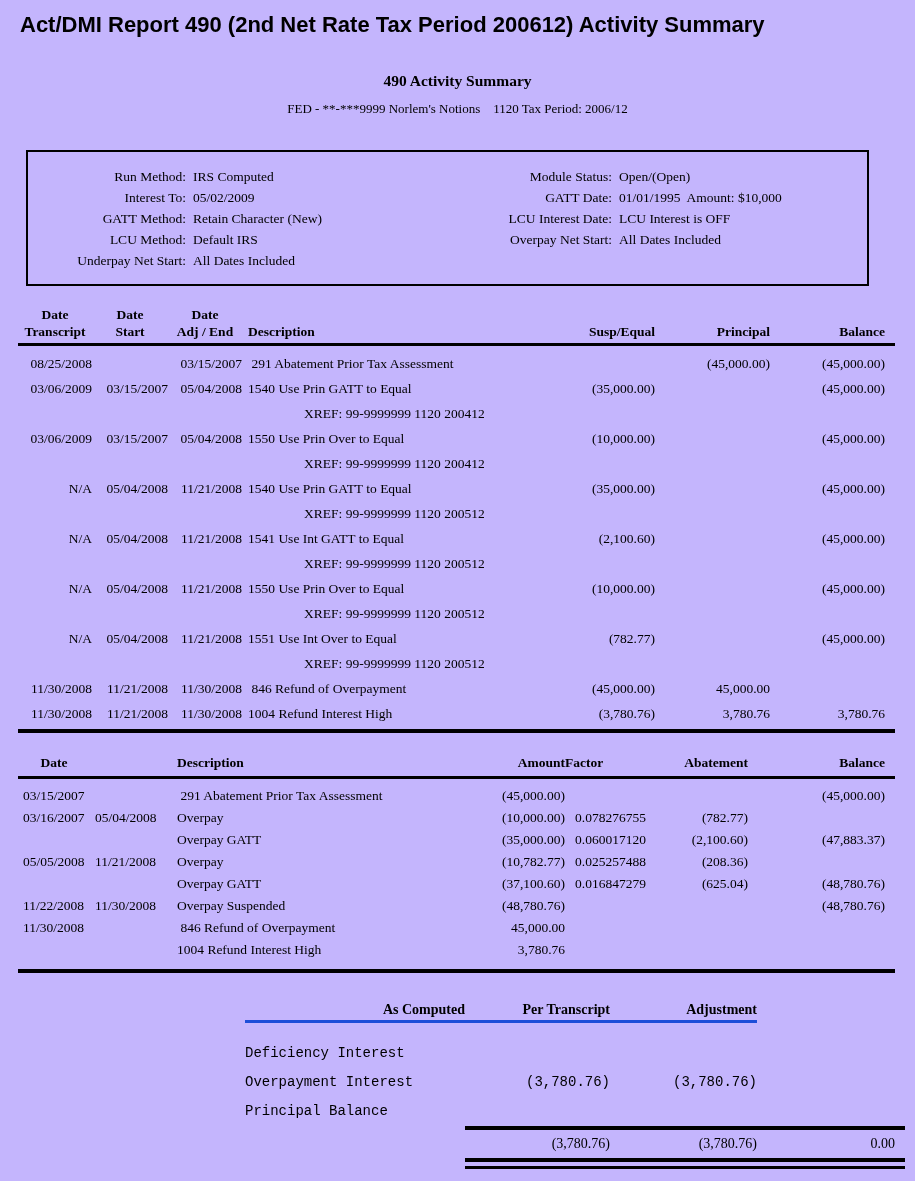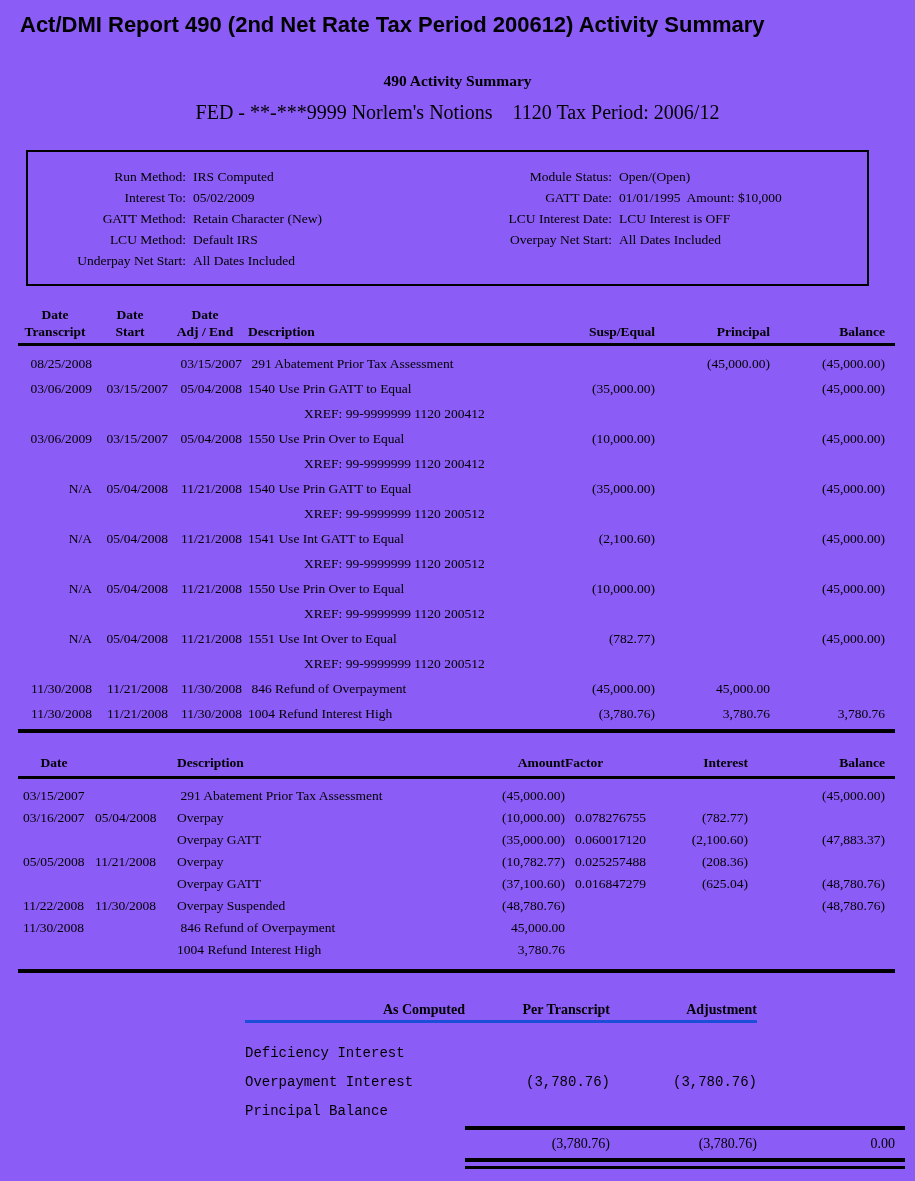--- a/index.html
+++ b/index.html
@@ -1,22 +1,22 @@
 <!DOCTYPE html>
 <html><head>
 <meta charset="utf-8">
 <style>
   html,body{margin:0;padding:0;background:#fff;}
-  .page{position:relative;width:915px;height:1181px;background:#8b5cf6;color:#000;
+  .page{position:relative;width:915px;height:1181px;background:#c4b5fd;color:#000;
         font-family:"Liberation Serif","DejaVu Serif",serif;font-size:13.5px;overflow:hidden;}
 
   .title{position:absolute;top:12px;left:20px;font-family:"Liberation Sans","DejaVu Sans",sans-serif;
          font-weight:bold;font-size:22px;letter-spacing:0px;white-space:pre;}
   .h2{position:absolute;top:72px;left:0;width:915px;text-align:center;font-weight:bold;font-size:15.5px;}
-  .h3{position:absolute;top:101px;left:0;width:915px;text-align:center;font-size:20px;white-space:pre;}
+  .h3{position:absolute;top:101px;left:0;width:915px;text-align:center;font-size:13px;white-space:pre;}
 
   
   .info-box{position:absolute;left:26px;top:150px;width:839px;height:132px;border:2px solid #000;}
   .ib-col{position:absolute;top:14px;}
   .ib-left{left:0px;width:430px;}
   .ib-right{left:404px;width:432px;}
   .ib-row{display:grid;line-height:21px;}
   .ib-left .ib-row{grid-template-columns:158px 1fr;}
   .ib-right .ib-row{grid-template-columns:180px 1fr;}
   .ib-label{text-align:right;white-space:pre;}
@@ -278,21 +278,21 @@
     </div>
   </div>
 
   <div class="t2">
     <div class="grid t2h">
       <div class="dhdr">Date</div>
       <div></div>
       <div class="desc hcell">Description</div>
       <div class="num hcell">Amount</div>
       <div class="factor hcell">Factor</div>
-      <div class="num hcell">Interest</div>
+      <div class="num hcell">Abatement</div>
       <div class="num hcell colpadr">Balance</div>
     </div>
     <div class="t2b">
       <div class="grid t2row">
           <span class="d1">03/15/2007</span>
           <span class="d2"></span>
           <span class="desc"> 291 Abatement Prior Tax Assessment</span>
           <span class="num">(45,000.00)</span>
           <span class="factor"></span>
           <span class="num"></span>

